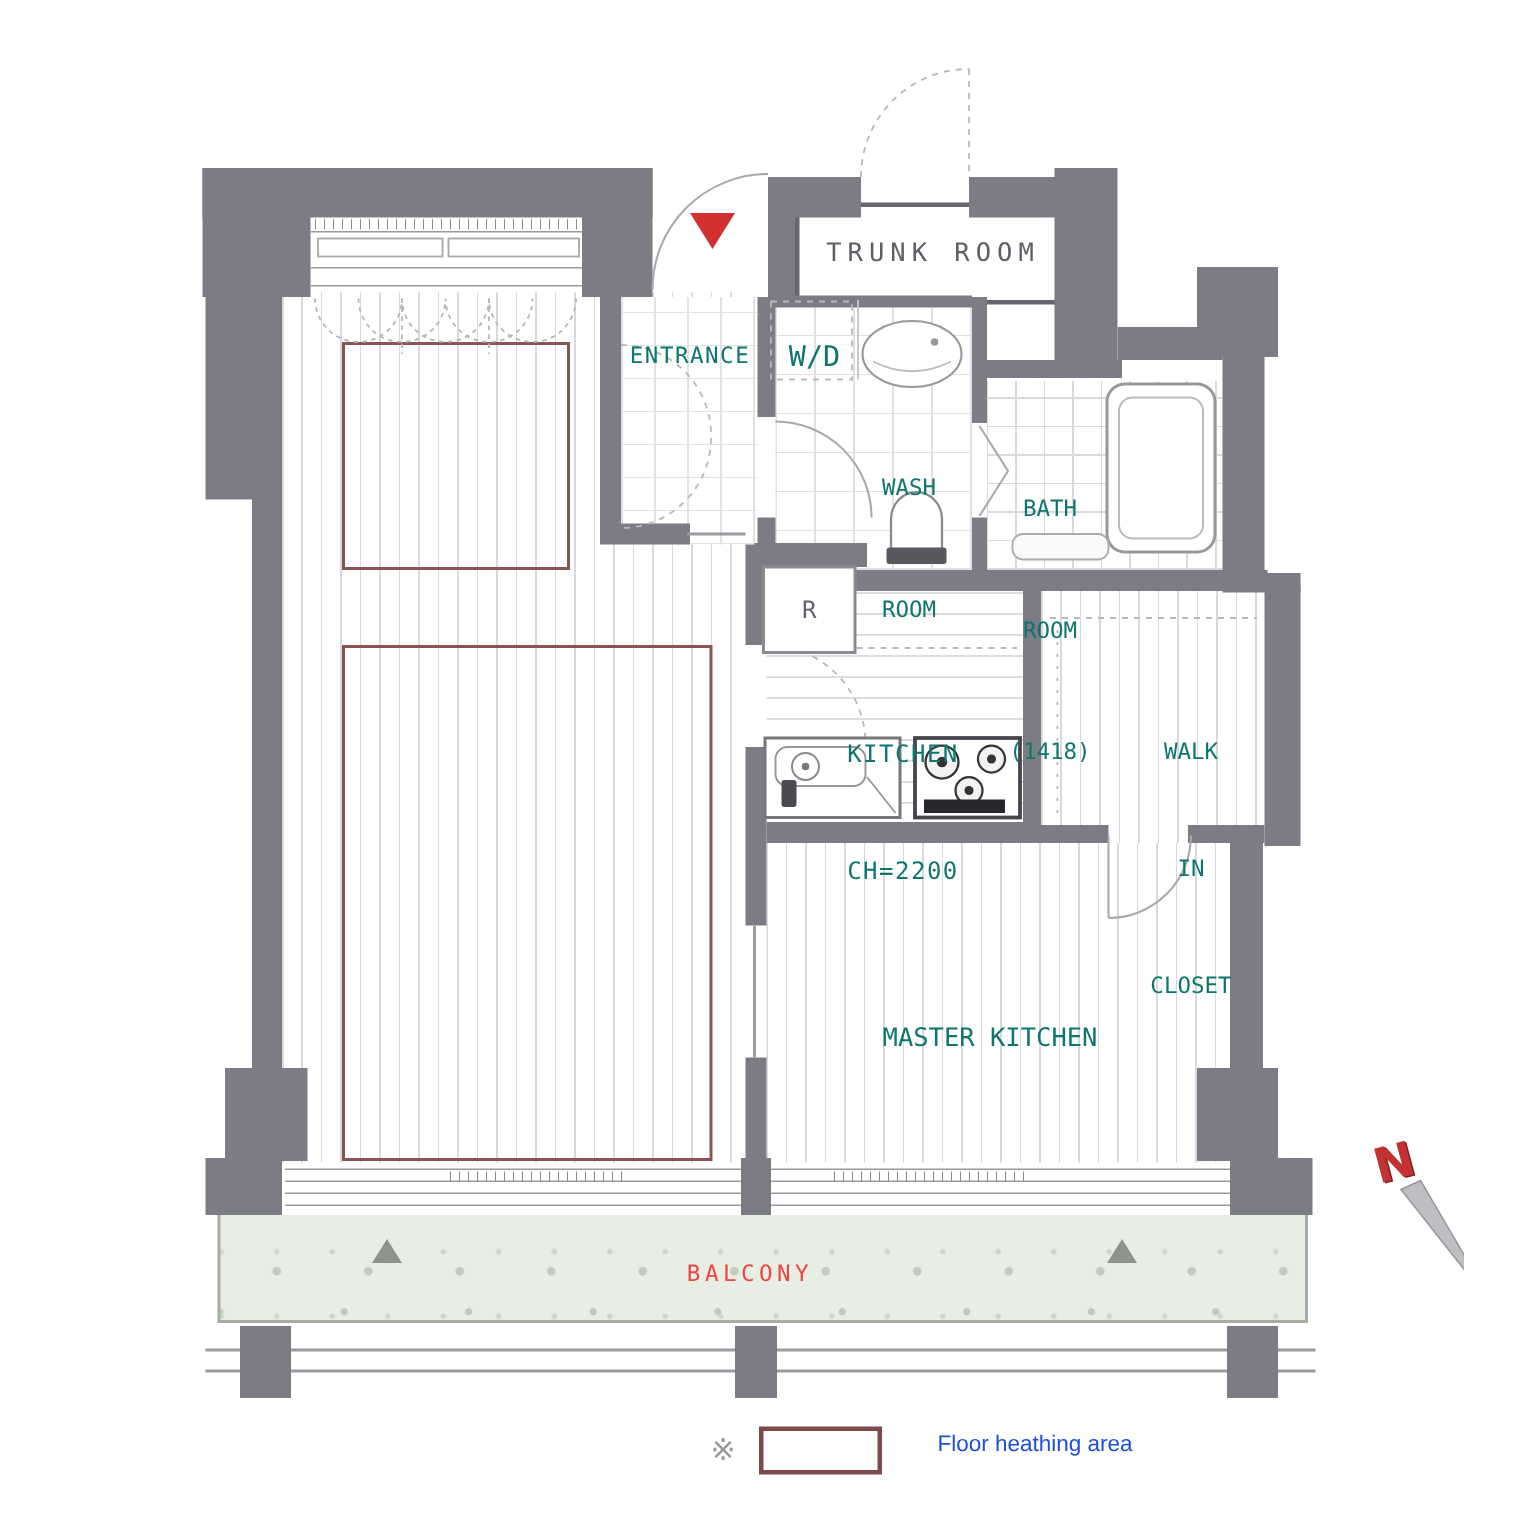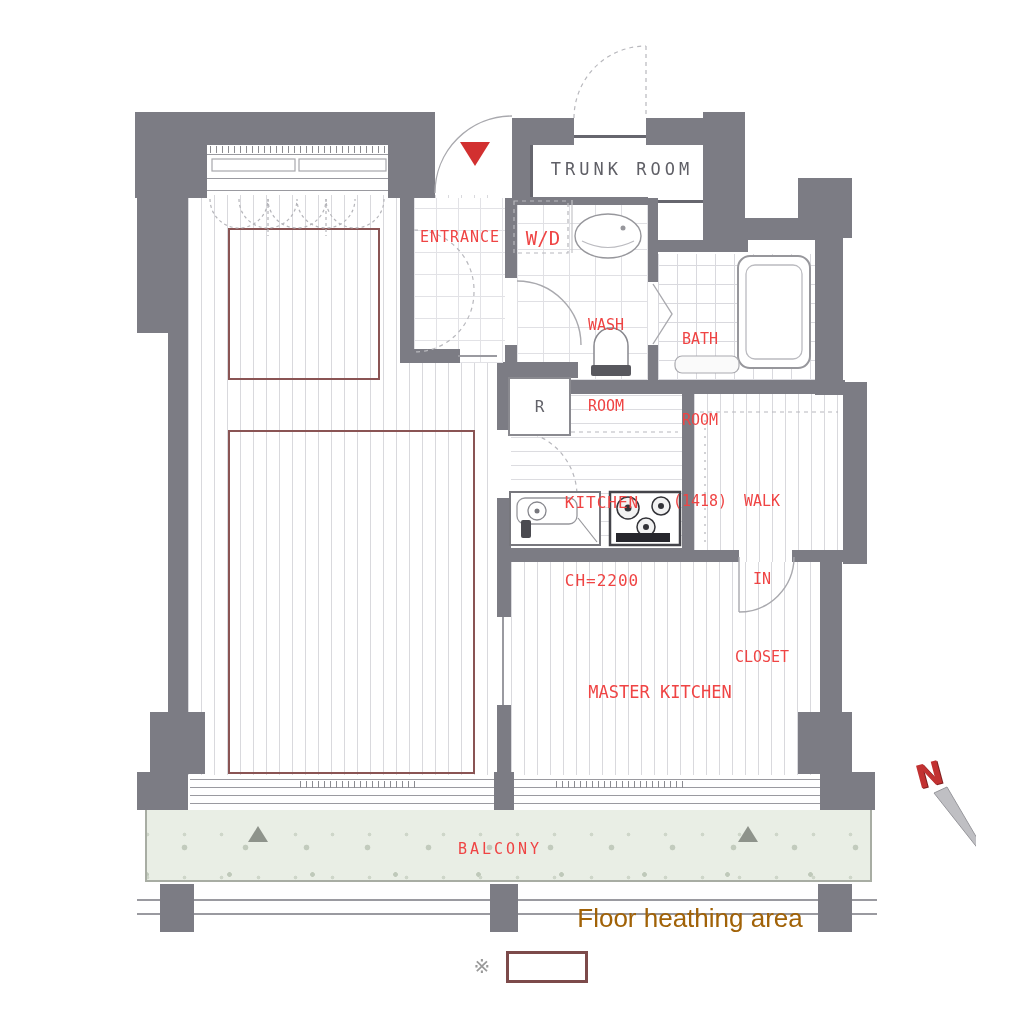--- a/index.html
+++ b/index.html
@@ -12,21 +12,21 @@
   .tile{background-image:repeating-linear-gradient(90deg,#e2e2e6 0 1px,transparent 1px 22px),
                           repeating-linear-gradient(0deg,#e2e2e6 0 1px,transparent 1px 22px);}
   .tile2{background-image:repeating-linear-gradient(90deg,#e0e0e4 0 1px,transparent 1px 26px),
                            repeating-linear-gradient(0deg,#e0e0e4 0 1px,transparent 1px 26px);}
   .bathgrid{background-image:repeating-linear-gradient(90deg,#d9d9de 0 1px,transparent 1px 19px),
                               repeating-linear-gradient(0deg,#d9d9de 0 1px,transparent 1px 19px);}
   .hline{position:absolute;background:#9a9aa0;z-index:2;}
   .hatch{position:absolute;z-index:4;background-image:repeating-linear-gradient(90deg,#8b8b90 0 1px,transparent 1px 6px);}
   .heat{position:absolute;border:2.5px solid #8a5454;z-index:2;}
   .lbl{position:absolute;z-index:6;transform:translateX(-50%);text-align:center;
-       color:#ef4444;white-space:pre;}
+       color:#0f766e;white-space:pre;}
   .balcony{position:absolute;z-index:1;background-color:#e9eee5;
       border-left:2px solid #a8ada3;border-right:2px solid #a8ada3;border-bottom:2px solid #a8ada3;
       background-image:
         radial-gradient(circle,#c2cbbd 2.5px,transparent 3.2px),
         radial-gradient(circle,#ced6c9 1.5px,transparent 2.2px),
         radial-gradient(circle,#bfc9ba 2px,transparent 2.8px);
       background-size:61px 53px,37px 43px,83px 71px;
       background-position:7px 11px,19px 3px,41px 29px;}
   .trunkbox{position:absolute;z-index:2;background:#fff;border:3px solid #66666e;
       display:flex;align-items:center;justify-content:center;}
@@ -155,33 +155,33 @@
     <div>ROOM</div>
     <div>(1418)</div>
   </div>
   <div class="lbl" style="left:602px;top:438px;font-size:16px;line-height:26px;letter-spacing:1px">
     <div>KITCHEN</div>
     <div>CH=2200</div>
   </div>
   <div class="fridge-lbl" style="left:509px;top:378px;width:61px;height:57px;font-size:16px">
     <span>R</span>
   </div>
-  <div class="lbl" style="left:762px;top:436px;font-size:15px;line-height:26px">
+  <div class="lbl" style="left:794px;top:436px;font-size:15px;line-height:26px">
     <div>WALK</div>
     <div>IN</div>
     <div>CLOSET</div>
   </div>
   <div class="lbl" style="left:660px;top:630px;font-size:17px;line-height:25px">
     <div>MASTER KITCHEN</div>
   </div>
   <div class="lbl" style="left:500px;top:840px;font-size:15px;letter-spacing:3px;color:#ef4444">BALCONY</div>
 
   <div class="lbl sans" style="left:482px;top:954px;font-size:20px;color:#999">※</div>
   <div class="legendbox" style="left:506px;top:951px;width:76px;height:26px"></div>
-  <div class="lbl sans" style="left:690px;top:903px;font-size:26px;color:#a16207">Floor heathing area</div>
+  <div class="lbl sans" style="left:690px;top:954px;font-size:15px;color:#1d4ed8">Floor heathing area</div>
 
   <div class="north-n" style="left:916px;top:756px">N</div>
 
 <div class="w" style="left: 135px; top: 112px; width: 72px; height: 86px;"></div>
     <div class="w" style="left: 135px; top: 112px; width: 300px; height: 33px;"></div>
     <div class="w" style="left: 388px; top: 112px; width: 47px; height: 86px;"></div>
     <div class="w" style="left: 512px; top: 118px; width: 62px; height: 27px;"></div>
     <div class="w" style="left: 512px; top: 140px; width: 18px; height: 58px;"></div>
     <div class="w" style="left: 646px; top: 118px; width: 60px; height: 27px;"></div>
     <div class="w" style="left: 703px; top: 112px; width: 42px; height: 128px;"></div>

